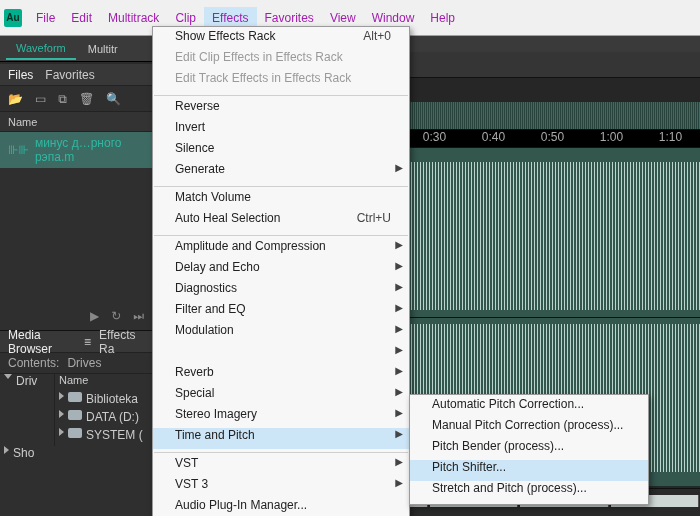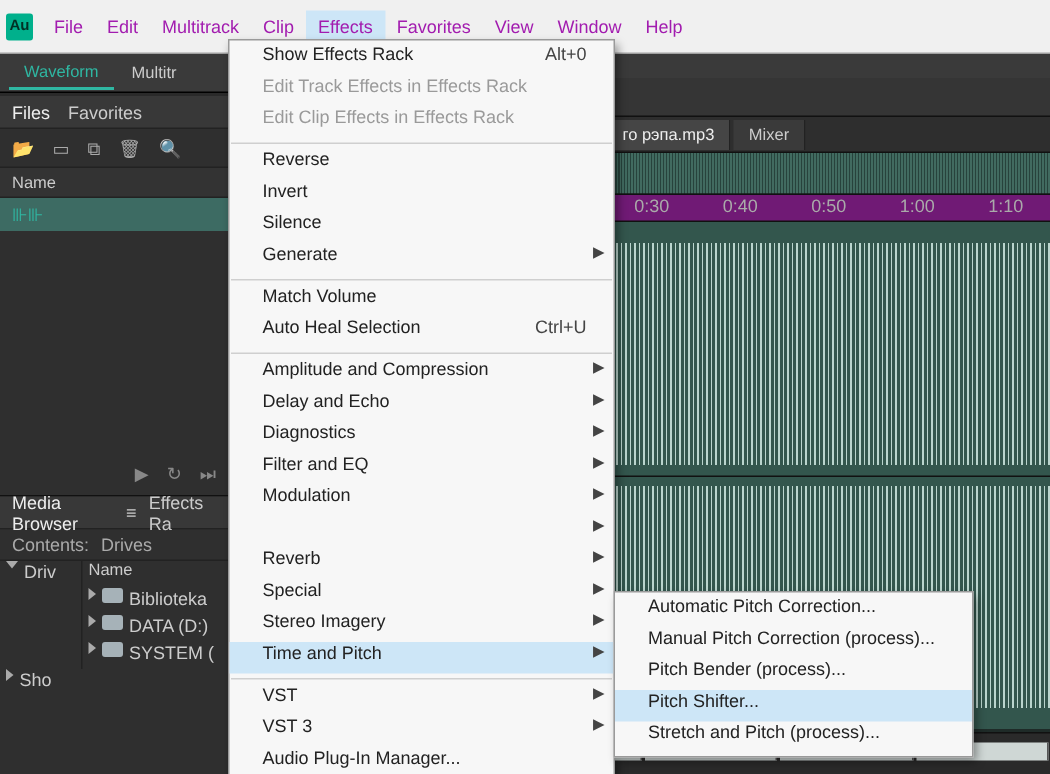--- a/index.html
+++ b/index.html
@@ -38,21 +38,21 @@
 
 
 .editor { position:absolute; left:155px; top:52px; right:0; bottom:0; background:#262626; }
 .toolbar { height:26px; background:#353535; border-bottom:1px solid #111; display:flex; align-items:center; gap:14px; padding:0 10px; color:#999;}
 .tool-ic{width:14px;height:14px;border:1px solid #777;}
 .filetabs { height:24px; background:#2e2e2e; display:flex; align-items:center; padding-left:250px; gap:2px; border-bottom:1px solid #111;}
 .ftab{ padding:4px 10px; color:#ccc; font-size:11px; background:#3a3a3a; border-right:1px solid #222;}
 .ftab.active{ background:#454545; color:#eee;}
 .wave-area{ position:absolute; top:50px; left:0; right:0; bottom:0; background:#1f2b28;}
 .overview{ height:28px; background:repeating-linear-gradient(90deg,#416b60 0 1px,#27433c 1px 2px); border-bottom:1px solid #111; margin-left:250px;}
-.ruler{ height:18px; background:#701a75; border-bottom:1px solid #111; display:flex; color:#aaa; font-size:10px; margin-left:250px;}
+.ruler{ height:18px; background:#000000; border-bottom:1px solid #111; display:flex; color:#aaa; font-size:10px; margin-left:250px;}
 .ruler span{ flex:1; text-align:center;}
 .wave{ position:absolute; top:46px; left:250px; right:0; bottom:30px; background:#33564d;}
 .wave::before, .wave::after{ content:""; position:absolute; left:0; right:0; background:
   repeating-linear-gradient(90deg, rgba(210,235,228,0.85) 0 1px, rgba(210,235,228,0.0) 1px 3px);}
 .wave::before{ top:4%; bottom:52%;}
 .wave::after{ top:52%; bottom:4%;}
 .wave .mid{position:absolute; left:0; right:0; top:50%; height:1px; background:#111;}
 .bottom-ruler{ position:absolute; left:3px; right:0; bottom:0; height:28px; background:#2a2a2a; border-top:1px solid #111; display:flex;}
 .bottom-ruler .seg{ flex:1; border-right:1px solid #555; background:#cfd7d5; margin:6px 1px; height:12px;}
 
@@ -96,20 +96,21 @@
   <div class="icon-row">
     <span>📂</span>
     <span>▭</span>
     <span>⧉</span>
     <span>🗑</span>
     <span>🔍</span>
   </div>
   <div class="list-hdr">Name</div>
   <div class="file-row">
     <span class="snd">⊪⊪</span>
+    <span>минус д…рного рэпа.m</span>
   </div>
 
   <div class="transport">
     <span>▶</span>
     <span>↻</span>
     <span>⏭</span>
   </div>
 
   <div class="mediabrowser">
     <div class="panelhdr">
@@ -152,24 +153,20 @@
         <span>Sho</span>
       </div>
   </div>
 </div>
 
 <div class="editor">
   <div class="toolbar">
     <span class="tool-ic"></span>
     <span class="tool-ic"></span>
     <span class="tool-ic"></span>
-  </div>
-  <div class="filetabs">
-    <div class="ftab active">го рэпа.mp3</div>
-    <div class="ftab">Mixer</div>
   </div>
   <div class="wave-area">
     <div class="overview"></div>
     <div class="ruler">
       <span>0:30</span>
       <span>0:40</span>
       <span>0:50</span>
       <span>1:00</span>
       <span>1:10</span>
     </div>
@@ -185,22 +182,22 @@
         <div class="seg"></div>
     </div>
   </div>
 </div>
 
 <div id="effects-menu" class="menu">
   <div class="row">
       <span>Show Effects Rack</span>
       <span class="sc">Alt+0</span>
     </div>
+  <div class="row disabled">Edit Clip Effects in Effects Rack</div>
   <div class="row disabled">Edit Track Effects in Effects Rack</div>
-  <div class="row disabled">Edit Clip Effects in Effects Rack</div>
   <div class="sep"></div>
   <div class="row">Reverse</div>
   <div class="row">Invert</div>
   <div class="row">Silence</div>
   <div class="row">
       <span>Generate</span>
       <span class="sub">▶</span>
     </div>
   <div class="sep"></div>
   <div class="row">Match Volume</div>

